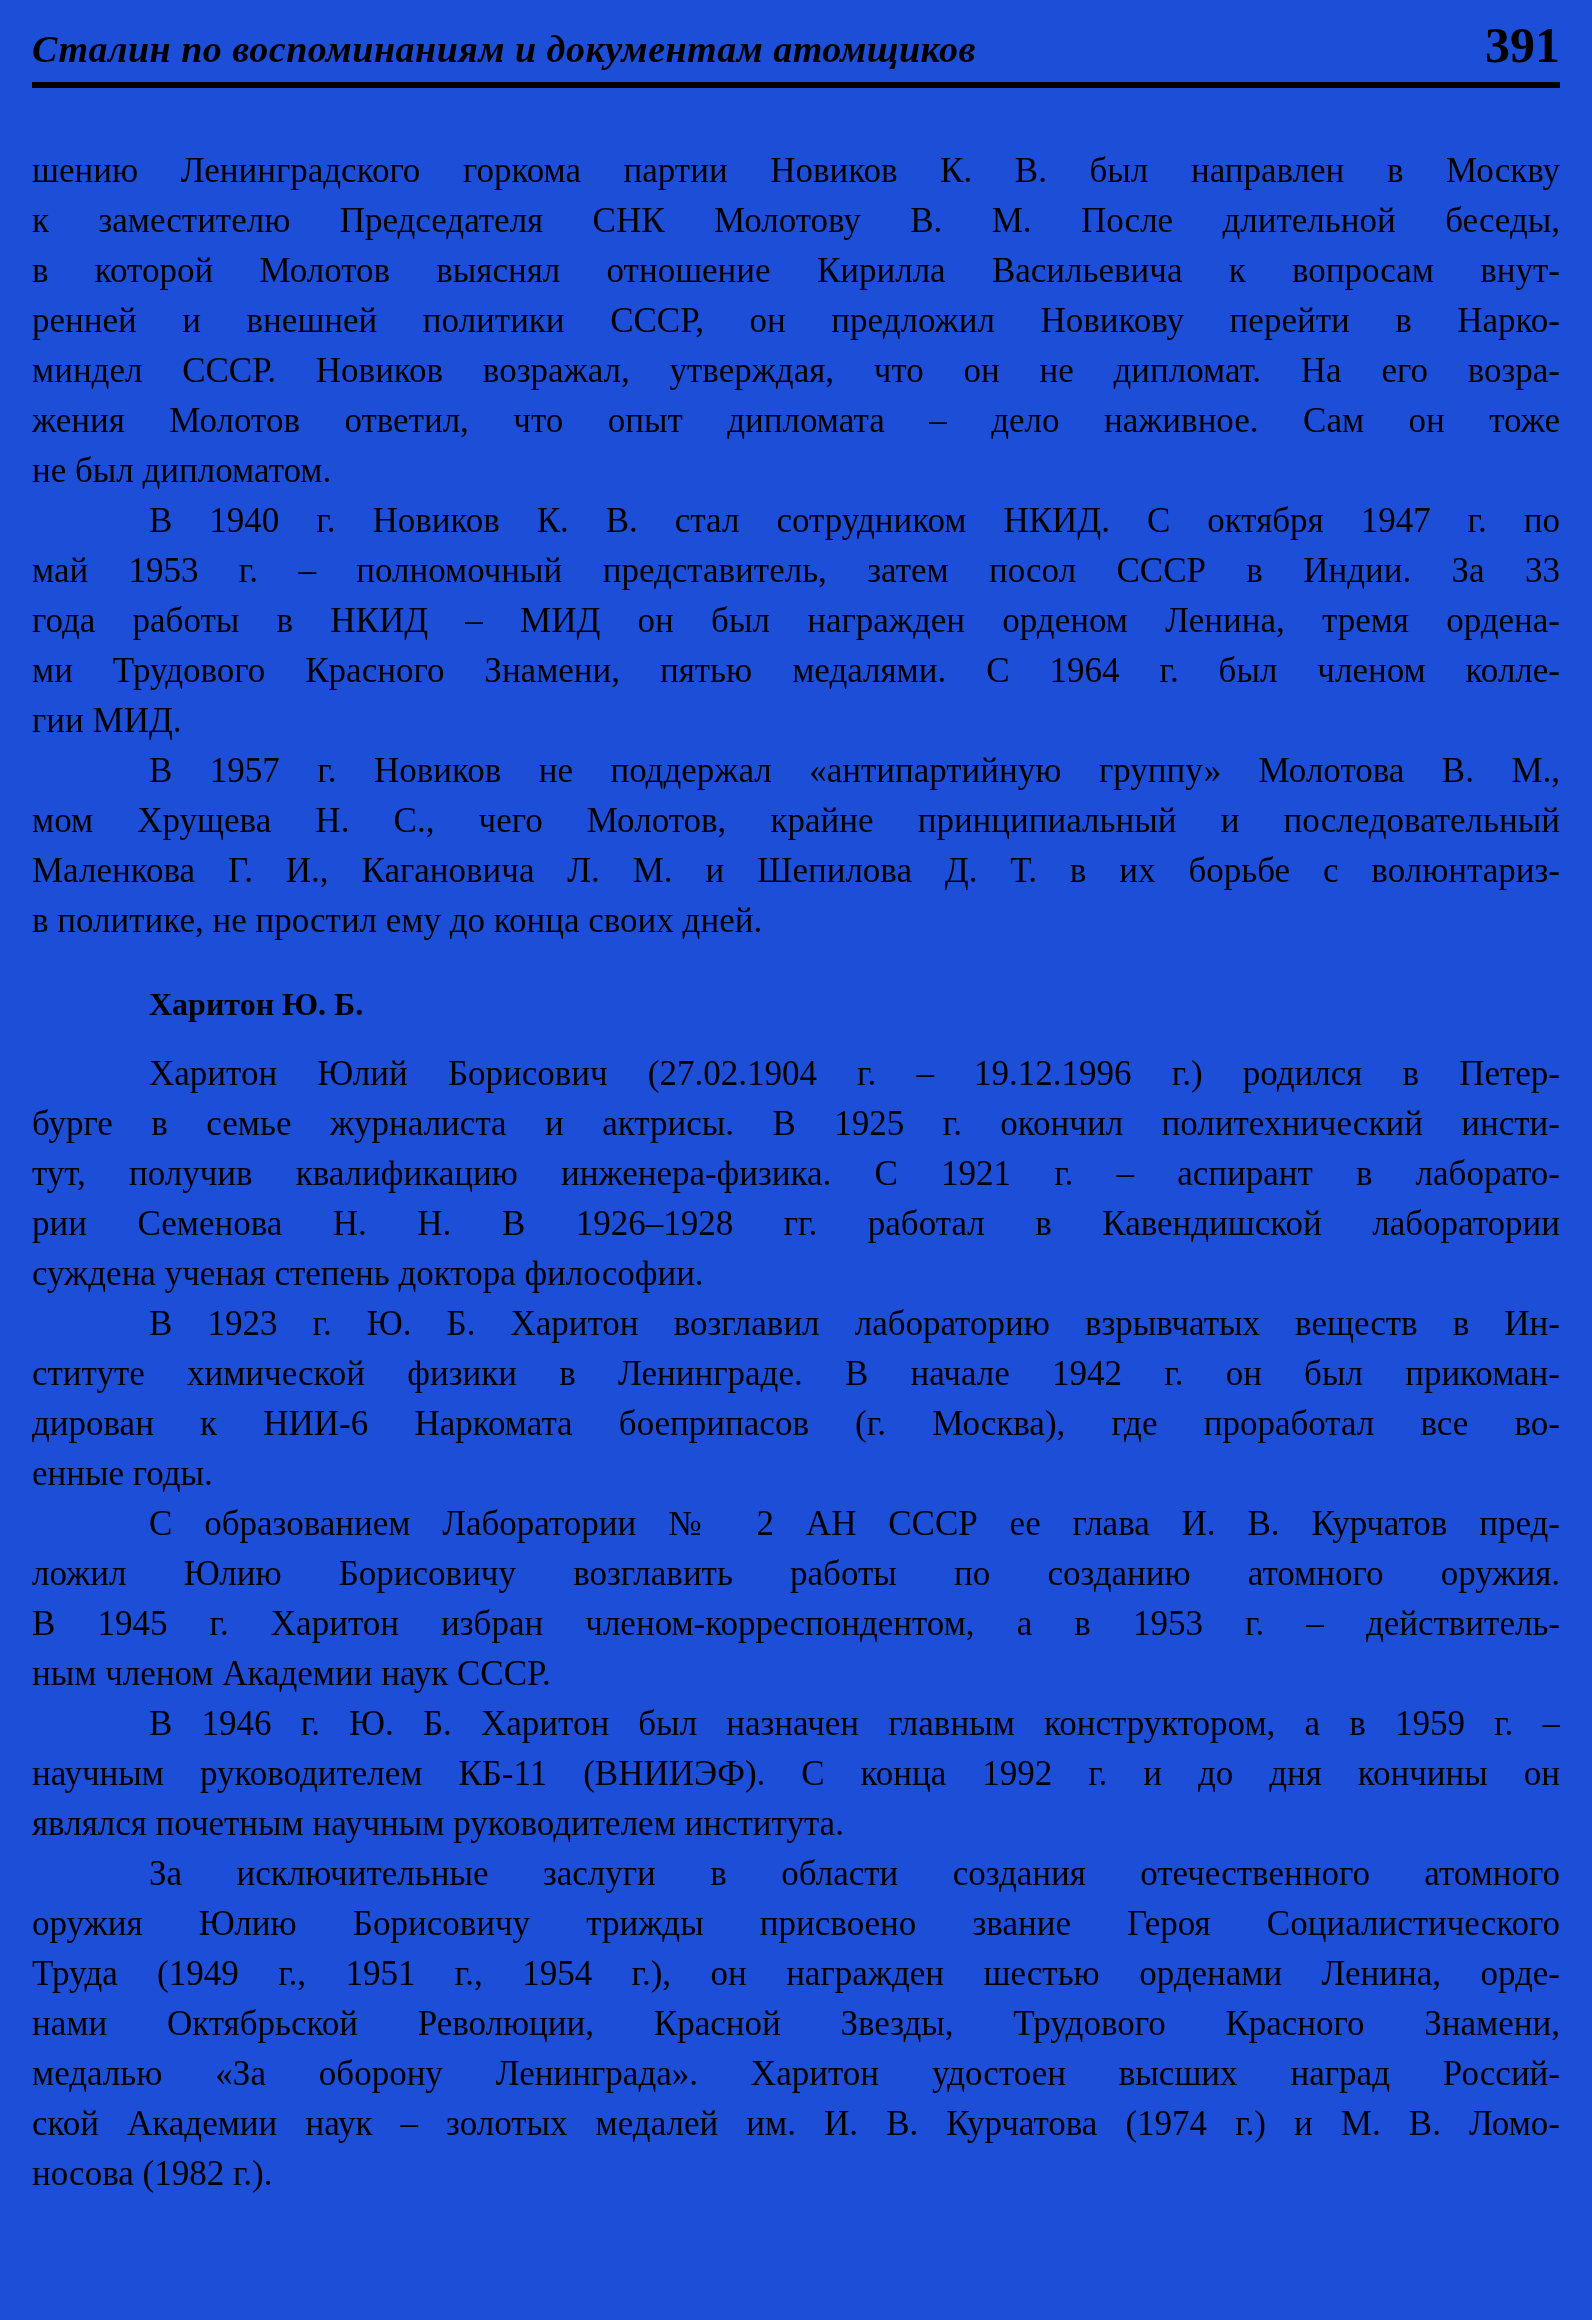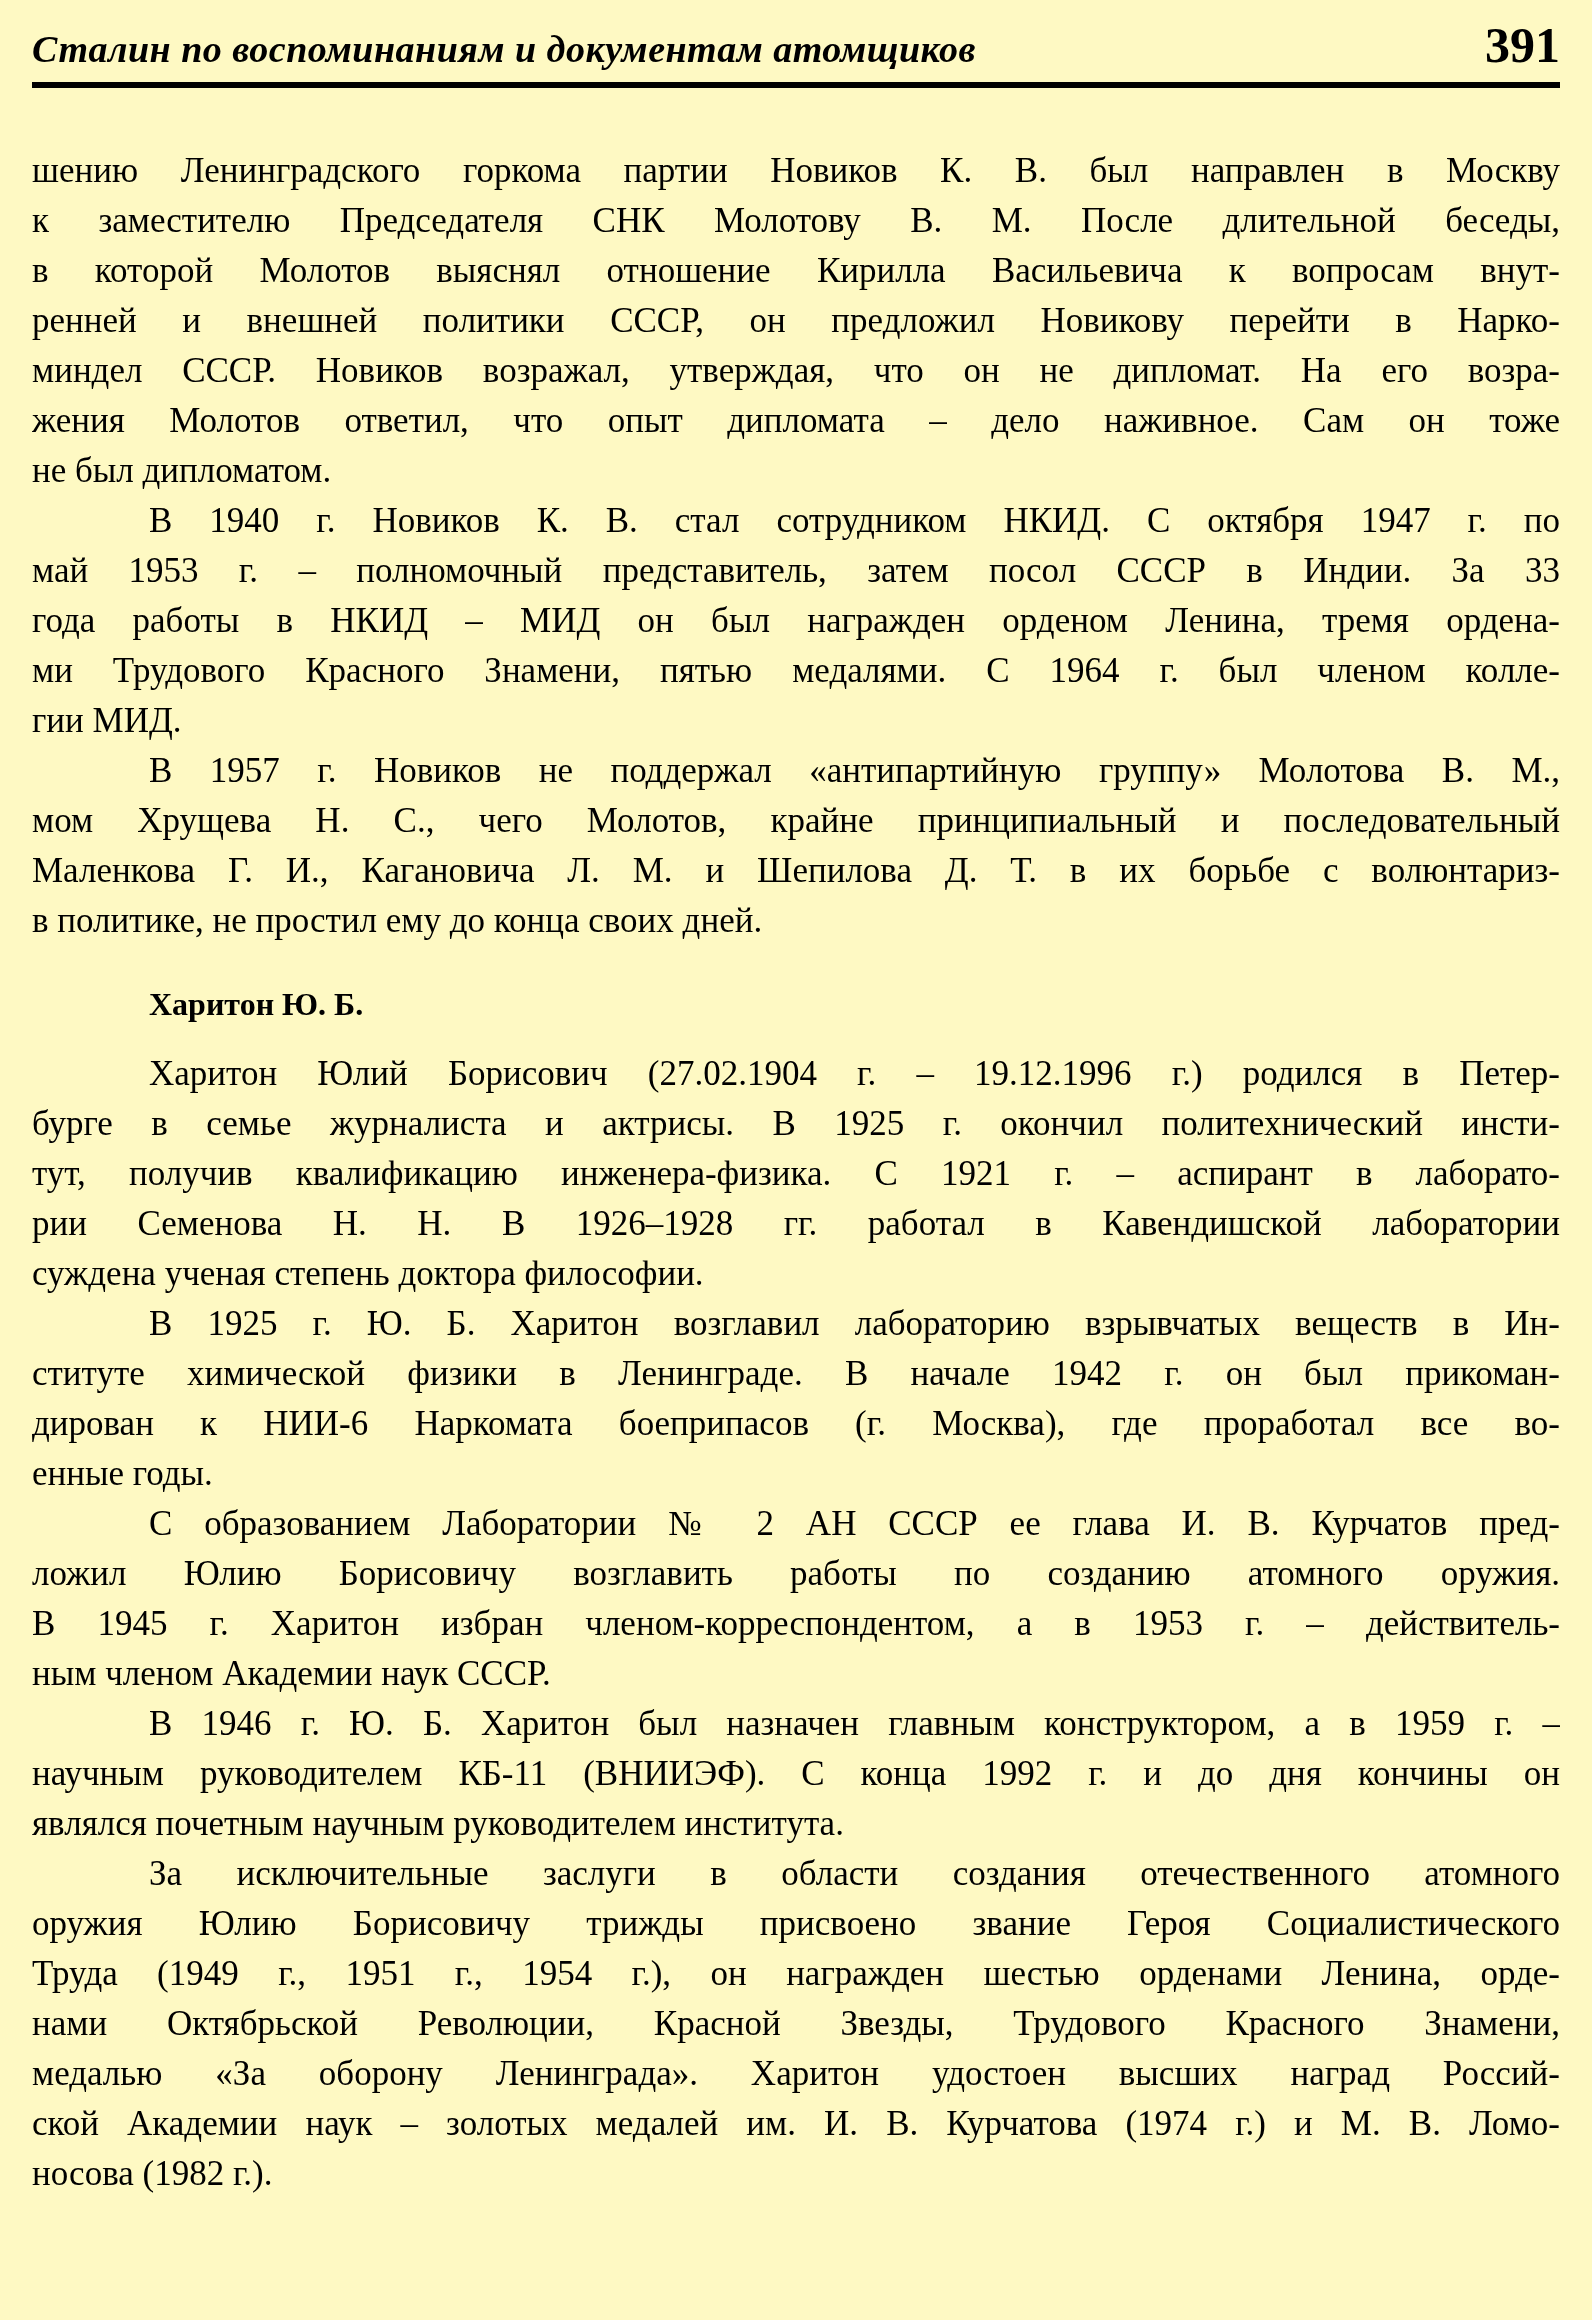--- a/index.html
+++ b/index.html
@@ -4,21 +4,21 @@
 <style>
   html, body {
     margin: 0;
     padding: 0;
     background: #ffffff;
   }
   .page {
     position: relative;
     width: 1592px;
     height: 2320px;
-    background: #fef9c3;
+    background: #1d4ed8;
     color: #000000;
     font-family: "Liberation Serif", "DejaVu Serif", serif;
     overflow: hidden;
   }
   .content {
     margin: 0 32px;
   }
   .header-row {
     display: flex;
     justify-content: space-between;
@@ -110,21 +110,21 @@
         <div>
           <div class="section-heading">Харитон Ю. Б.</div>
           <div class="paragraph">
             <div class="line indent">Харитон Юлий Борисович (27.02.1904 г. – 19.12.1996 г.) родился в Петер-</div>
             <div class="line">бурге в семье журналиста и актрисы. В 1925 г. окончил политехнический инсти-</div>
             <div class="line">тут, получив квалификацию инженера-физика. С 1921 г. – аспирант в лаборато-</div>
             <div class="line">рии Семенова Н. Н. В 1926–1928 гг. работал в Кавендишской лаборатории</div>
             <div class="line last">суждена ученая степень доктора философии.</div>
           </div>
           <div class="paragraph">
-            <div class="line indent">В 1925 г. Ю. Б. Харитон возглавил лабораторию взрывчатых веществ в Ин-</div>
+            <div class="line indent">В 1923 г. Ю. Б. Харитон возглавил лабораторию взрывчатых веществ в Ин-</div>
             <div class="line">ституте химической физики в Ленинграде. В начале 1942 г. он был прикоман-</div>
             <div class="line">дирован к НИИ-6 Наркомата боеприпасов (г. Москва), где проработал все во-</div>
             <div class="line last">енные годы.</div>
           </div>
           <div class="paragraph">
             <div class="line indent">С образованием Лаборатории № 2 АН СССР ее глава И. В. Курчатов пред-</div>
             <div class="line">ложил Юлию Борисовичу возглавить работы по созданию атомного оружия.</div>
             <div class="line">В 1945 г. Харитон избран членом-корреспондентом, а в 1953 г. – действитель-</div>
             <div class="line last">ным членом Академии наук СССР.</div>
           </div>

